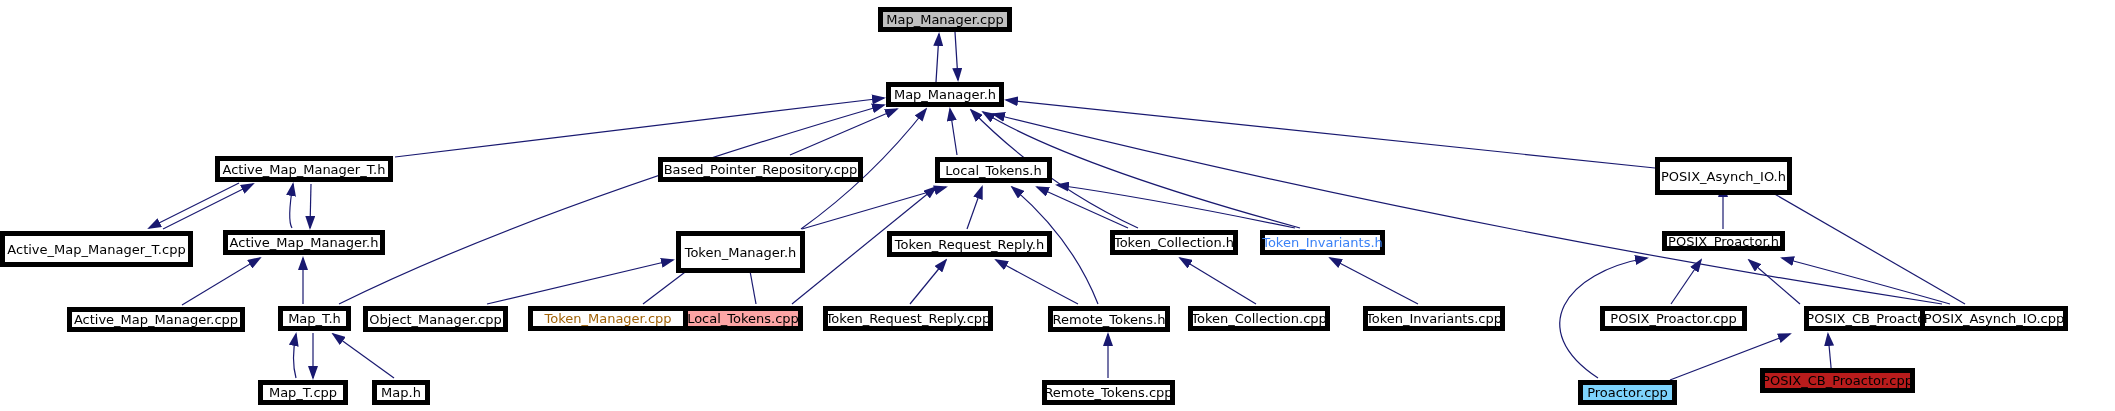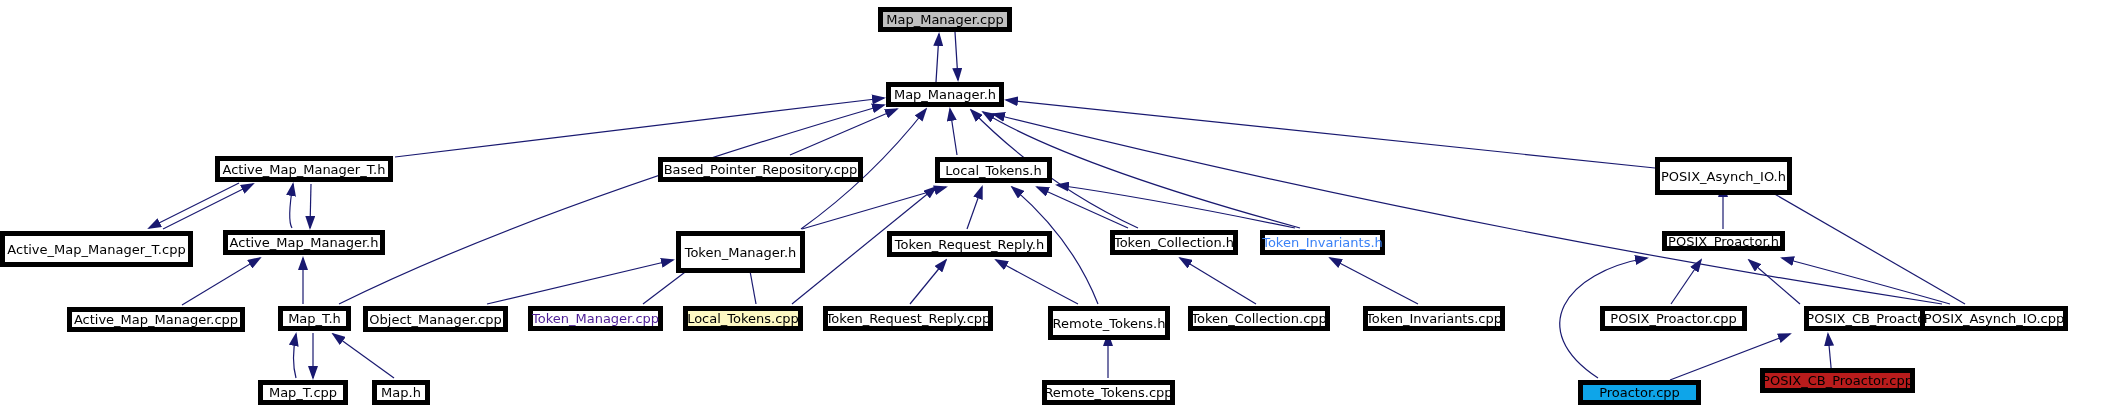--- a/index.html
+++ b/index.html
@@ -88,28 +88,28 @@
       <div class="node" style="left: 0; top: 231px; width: 193px; height: 36px; border-color: rgb(0, 0, 0); background: rgb(255, 255, 255); color: rgb(0, 0, 0);">Active_Map_Manager_T.cpp</div>
       <div class="node" style="left: 223px; top: 230px; width: 162px; height: 25px; border-color: rgb(0, 0, 0); background: rgb(255, 255, 255); color: rgb(0, 0, 0);">Active_Map_Manager.h</div>
       <div class="node" style="left: 676px; top: 231px; width: 129px; height: 42px; border-color: rgb(0, 0, 0); background: rgb(255, 255, 255); color: rgb(0, 0, 0);">Token_Manager.h</div>
       <div class="node" style="left: 878px; top: 231px; width: 165px; height: 26px; border-color: rgb(0, 0, 0); background: rgb(255, 255, 255); color: rgb(0, 0, 0); margin-left: 9px;">Token_Request_Reply.h</div>
       <div class="node" style="left: 1110px; top: 230px; width: 128px; height: 25px; border-color: rgb(0, 0, 0); background: rgb(255, 255, 255); color: rgb(0, 0, 0);">Token_Collection.h</div>
       <div class="node" style="left: 1260px; top: 230px; width: 125px; height: 25px; border-color: rgb(0, 0, 0); background: rgb(255, 255, 255); color: #3b82f6;">Token_Invariants.h</div>
       <div class="node" style="left: 1662px; top: 231px; width: 123px; height: 20px; border-color: rgb(0, 0, 0); background: rgb(255, 255, 255); color: rgb(0, 0, 0);">POSIX_Proactor.h</div>
       <div class="node" style="left: 67px; top: 307px; width: 178px; height: 25px; border-color: rgb(0, 0, 0); background: rgb(255, 255, 255); color: rgb(0, 0, 0);">Active_Map_Manager.cpp</div>
       <div class="node" style="left: 267px; top: 306px; width: 73px; height: 25px; border-color: rgb(0, 0, 0); background: rgb(255, 255, 255); color: rgb(0, 0, 0); margin-left: 11px;">Map_T.h</div>
       <div class="node" style="left: 363px; top: 306px; width: 145px; height: 26px; border-color: rgb(0, 0, 0); background: rgb(255, 255, 255); color: rgb(0, 0, 0);">Object_Manager.cpp</div>
-      <div class="node" style="left: 528px; top: 306px; width: 135px; height: 25px; border-color: rgb(0, 0, 0); background: rgb(255, 255, 255); color: #4c1d95;">Token_Manager.cpp</div>
-      <div class="node" style="left: 683px; top: 306px; width: 120px; height: 25px; border-color: rgb(0, 0, 0); background: #fef9c3; color: rgb(0, 0, 0);">Local_Tokens.cpp</div>
+      <div class="node" style="left: 528px; top: 306px; width: 160px; height: 25px; border-color: rgb(0, 0, 0); background: rgb(255, 255, 255); color: #a16207;">Token_Manager.cpp</div>
+      <div class="node" style="left: 683px; top: 306px; width: 120px; height: 25px; border-color: rgb(0, 0, 0); background: #fca5a5; color: rgb(0, 0, 0);">Local_Tokens.cpp</div>
       <div class="node" style="left: 823px; top: 306px; width: 170px; height: 25px; border-color: rgb(0, 0, 0); background: rgb(255, 255, 255); color: rgb(0, 0, 0);">Token_Request_Reply.cpp</div>
-      <div class="node" style="left: 1048px; top: 306px; width: 122px; height: 34px; border-color: rgb(0, 0, 0); background: rgb(255, 255, 255); color: rgb(0, 0, 0);">Remote_Tokens.h</div>
+      <div class="node" style="left: 1048px; top: 306px; width: 122px; height: 26px; border-color: rgb(0, 0, 0); background: rgb(255, 255, 255); color: rgb(0, 0, 0);">Remote_Tokens.h</div>
       <div class="node" style="left: 1188px; top: 306px; width: 142px; height: 25px; border-color: rgb(0, 0, 0); background: rgb(255, 255, 255); color: rgb(0, 0, 0);">Token_Collection.cpp</div>
       <div class="node" style="left: 1350px; top: 306px; width: 142px; height: 25px; border-color: rgb(0, 0, 0); background: rgb(255, 255, 255); color: rgb(0, 0, 0); margin-left: 13px;">Token_Invariants.cpp</div>
       <div class="node" style="left: 1600px; top: 306px; width: 147px; height: 25px; border-color: rgb(0, 0, 0); background: rgb(255, 255, 255); color: rgb(0, 0, 0);">POSIX_Proactor.cpp</div>
       <div class="node" style="left: 1765px; top: 306px; width: 140px; height: 25px; border-color: rgb(0, 0, 0); background: rgb(255, 255, 255); color: rgb(0, 0, 0); margin-left: 39px;">POSIX_CB_Proactor.h</div>
       <div class="node" style="left: 1920px; top: 306px; width: 148px; height: 25px; border-color: rgb(0, 0, 0); background: rgb(255, 255, 255); color: rgb(0, 0, 0);">POSIX_Asynch_IO.cpp</div>
       <div class="node" style="left: 258px; top: 380px; width: 90px; height: 25px; border-color: rgb(0, 0, 0); background: rgb(255, 255, 255); color: rgb(0, 0, 0);">Map_T.cpp</div>
       <div class="node" style="left: 372px; top: 380px; width: 58px; height: 25px; border-color: rgb(0, 0, 0); background: rgb(255, 255, 255); color: rgb(0, 0, 0);">Map.h</div>
       <div class="node" style="left: 1042px; top: 380px; width: 133px; height: 25px; border-color: rgb(0, 0, 0); background: rgb(255, 255, 255); color: rgb(0, 0, 0);">Remote_Tokens.cpp</div>
-      <div class="node" style="left: 1578px; top: 380px; width: 123px; height: 25px; border-color: rgb(0, 0, 0); background: #0ea5e9; color: rgb(0, 0, 0);">Proactor.cpp</div>
+      <div class="node" style="left: 1578px; top: 380px; width: 99px; height: 25px; border-color: rgb(0, 0, 0); background: #7dd3fc; color: rgb(0, 0, 0);">Proactor.cpp</div>
       <div class="node" style="left: 1760px; top: 368px; width: 155px; height: 25px; border-color: rgb(0, 0, 0); background: #b91c1c; color: rgb(0, 0, 0);">POSIX_CB_Proactor.cpp</div>
     </div>
 </div>
 
 </body></html>

